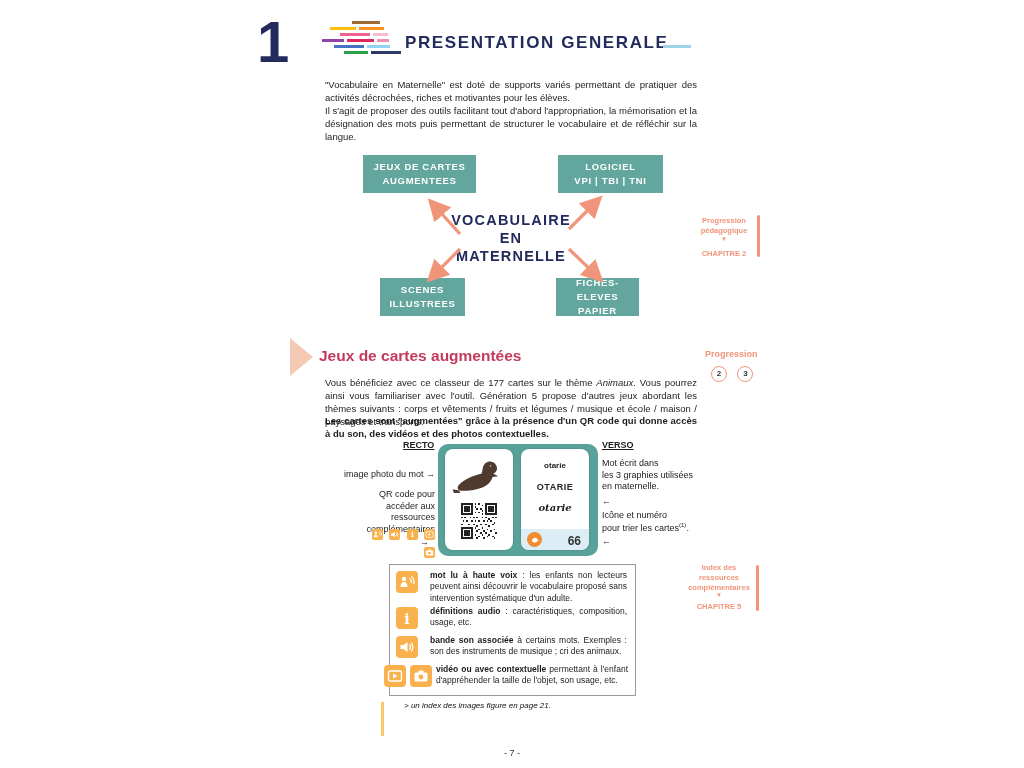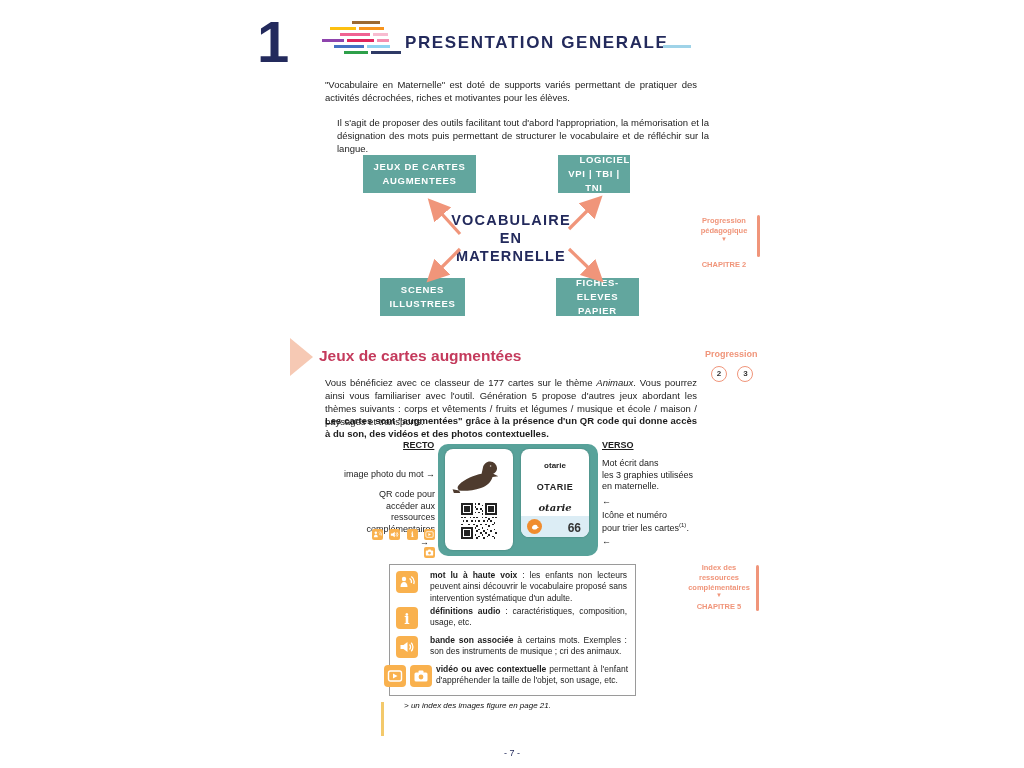--- a/index.html
+++ b/index.html
@@ -44,27 +44,27 @@
   <div class="abs" style="left:12px;top:25px;width:30px;height:3px;background:#4472c4;"></div>
   <div class="abs" style="left:45px;top:25px;width:23px;height:3px;background:#8fd4f2;"></div>
   <div class="abs" style="left:22px;top:31px;width:24px;height:3px;background:#2ea04a;"></div>
   <div class="abs" style="left:49px;top:31px;width:30px;height:3px;background:#2e3a66;"></div>
 </div>
 
 <div class="abs navy" style="left:405px;top:33px;font-size:17px;font-weight:bold;letter-spacing:1.6px;">PRESENTATION GENERALE</div>
 <div class="abs" style="left:663px;top:45px;width:28px;height:3px;background:#9fd3e8;"></div>
 
 <p class="abs body-text" style="left:325px;top:78px;width:372px;margin:0;">"Vocabulaire en Maternelle" est doté de supports variés permettant de pratiquer des activités décrochées, riches et motivantes pour les élèves.</p>
-<p class="abs body-text" style="left:325px;top:104px;width:372px;margin:12px;">Il s'agit de proposer des outils facilitant tout d'abord l'appropriation, la mémorisation et la désignation des mots puis permettant de structurer le vocabulaire et de réfléchir sur la langue.</p>
+<p class="abs body-text" style="left:325px;top:104px;width:372px;margin:0;">Il s'agit de proposer des outils facilitant tout d'abord l'appropriation, la mémorisation et la désignation des mots puis permettant de structurer le vocabulaire et de réfléchir sur la langue.</p>
 
 <div class="teal-box" style="left:363px;top:155px;width:113px;height:38px;">
   <span>JEUX DE CARTES</span>
   <span>AUGMENTEES</span>
 </div>
-<div class="teal-box" style="left:558px;top:155px;width:72px;height:38px;align-items:flex-end;">
+<div class="teal-box" style="left:558px;top:155px;width:105px;height:38px;">
   <span>LOGICIEL</span>
   <span>VPI | TBI | TNI</span>
 </div>
 <div class="teal-box" style="left:380px;top:278px;width:85px;height:38px;">
   <span>SCENES</span>
   <span>ILLUSTREES</span>
 </div>
 <div class="teal-box" style="left:556px;top:278px;width:83px;height:38px;">
   <span>FICHES-ELEVES</span>
   <span>PAPIER</span>
@@ -85,21 +85,21 @@
   <line x1="105" y1="84" x2="77" y2="53" stroke="#f0957a" stroke-width="3.2" marker-end="url(#ah)"></line>
   <line x1="214" y1="79" x2="243" y2="50" stroke="#f0957a" stroke-width="3.2" marker-end="url(#ah)"></line>
   <line x1="105" y1="99" x2="76" y2="128" stroke="#f0957a" stroke-width="3.2" marker-end="url(#ah)"></line>
   <line x1="214" y1="99" x2="244" y2="128" stroke="#f0957a" stroke-width="3.2" marker-end="url(#ah)"></line>
 </svg>
 
 <div class="abs margin-note" style="left:694px;top:216px;width:60px;">
   <div>Progression</div>
   <div>pédagogique</div>
   <div style="font-size:6px;">▼</div>
-  <div style="margin-top:17px;">CHAPITRE 2</div>
+  <div style="margin-top:6px;">CHAPITRE 2</div>
 </div>
 <div class="margin-bar" style="left:757px;top:215px;height:42px;"></div>
 
 <div class="abs" style="left:290px;top:338px;width:0;height:0;border-top:19px solid transparent;border-bottom:19px solid transparent;border-left:23px solid #f6c9b4;"></div>
 <div class="abs" style="left:319px;top:347px;font-size:15.5px;font-weight:bold;color:#c43a5c;">Jeux de cartes augmentées</div>
 
 <div class="abs salmon" style="left:705px;top:349px;font-size:9px;font-weight:bold;">Progression</div>
 <div class="abs" style="left:705px;top:362px;">
   <span class="badge">2</span>
   <span class="badge">3</span>
@@ -229,21 +229,21 @@
         <rect x="18" y="19" width="1" height="1"></rect>
         <rect x="20" y="17" width="1" height="1"></rect>
         <rect x="9" y="20" width="1" height="1"></rect>
         <rect x="13" y="20" width="1" height="1"></rect>
         <rect x="15" y="19" width="1" height="1"></rect>
         <rect x="19" y="20" width="1" height="1"></rect>
     </g>
   </svg>
 </div>
 
-<div class="card" style="left:521px;top:449px;width:68px;height:88px;">
+<div class="card" style="left:521px;top:449px;width:68px;height:101px;">
   <div class="abs" style="left:0;top:12px;width:68px;text-align:center;font-size:8px;font-weight:bold;">otarie</div>
   <div class="abs" style="left:0;top:33px;width:68px;text-align:center;font-size:9px;font-weight:bold;letter-spacing:.5px;">OTARIE</div>
   <div class="abs cursive" style="left:0;top:53px;width:68px;text-align:center;font-size:10px;font-weight:bold;">otarie</div>
   <div class="abs" style="left:0;bottom:0;width:68px;height:21px;background:#dcedf5;border-radius:0 0 8px 8px;">
     <span class="abs" style="left:6px;top:3px;width:15px;height:15px;background:#f08c2e;border-radius:50%;display:flex;align-items:center;justify-content:center;">
       <svg width="10" height="10" viewBox="0 0 16 16">
           <path d="M3,10 C3,6.5 5.5,4.5 8.5,4.5 C10.5,4.5 12,5.8 12,7.5 L14.5,8.5 L12,9.5 C11,11.5 8.5,12.5 5.5,12 Z" fill="#fff"></path>
         </svg>
     </span>
     <span class="abs" style="right:8px;top:5px;font-size:12px;font-weight:bold;color:#333;">66</span>

